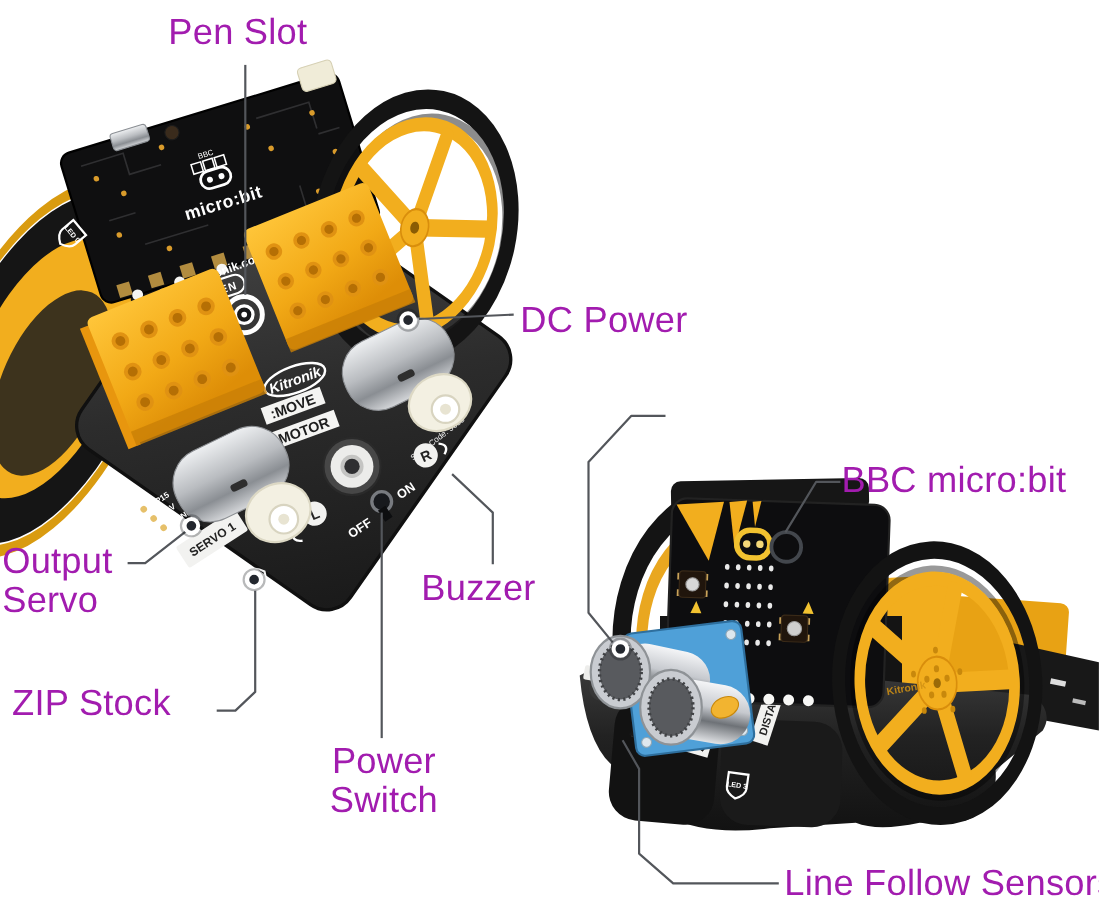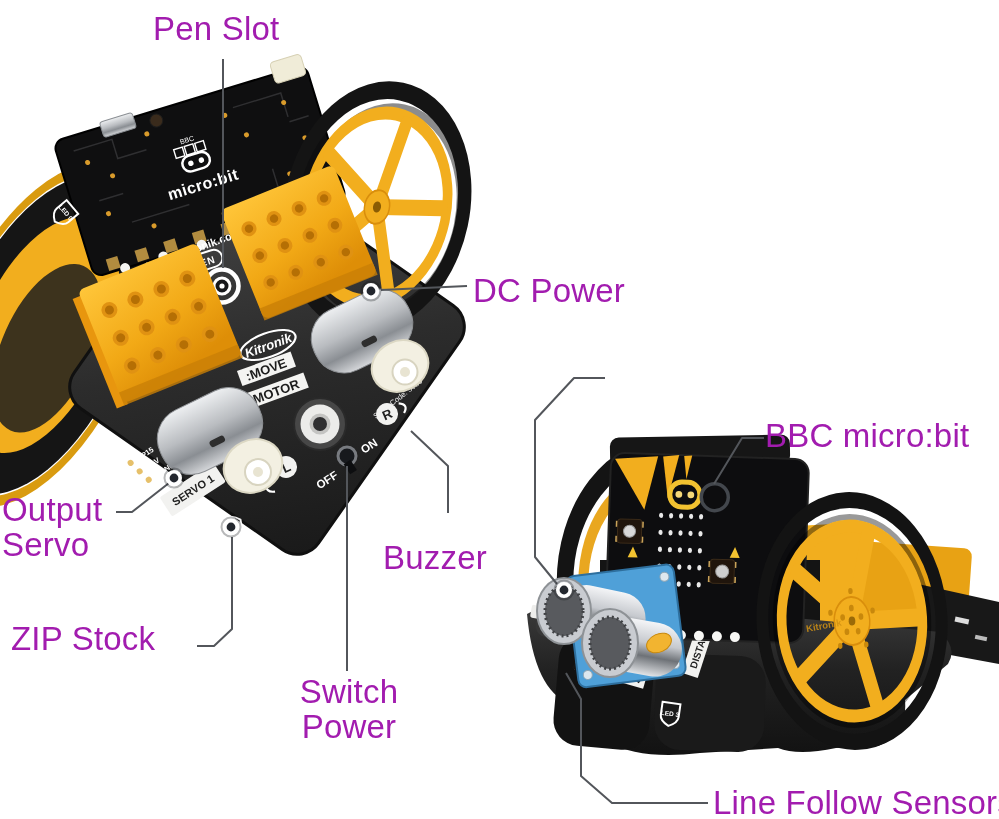--- a/index.html
+++ b/index.html
@@ -504,20 +504,20 @@
 </svg>
 
 <div class="lbl" style="left:153px;top:11px;">Pen Slot</div>
 <div class="lbl" style="left:473px;top:273px;">DC Power</div>
 <div class="lbl" style="left:765px;top:418px;text-align:center;">BBC micro:bit</div>
 <div class="lbl" style="left:2px;top:492px;">
   <div>Output</div>
   <div>Servo</div>
 </div>
 <div class="lbl" style="left:11px;top:621px;">ZIP Stock</div>
-<div class="lbl" style="left:383px;top:516px;margin-top:24px;">Buzzer</div>
+<div class="lbl" style="left:383px;top:516px;">Buzzer</div>
 <div class="lbl center" style="left:289px;top:674px;width:120px;">
+  <div>Power</div>
   <div>Switch</div>
-  <div>Power</div>
 </div>
 <div class="lbl" style="left:713px;top:785px;">Line Follow Sensors</div>
 
 </div>
 
 </body></html>

